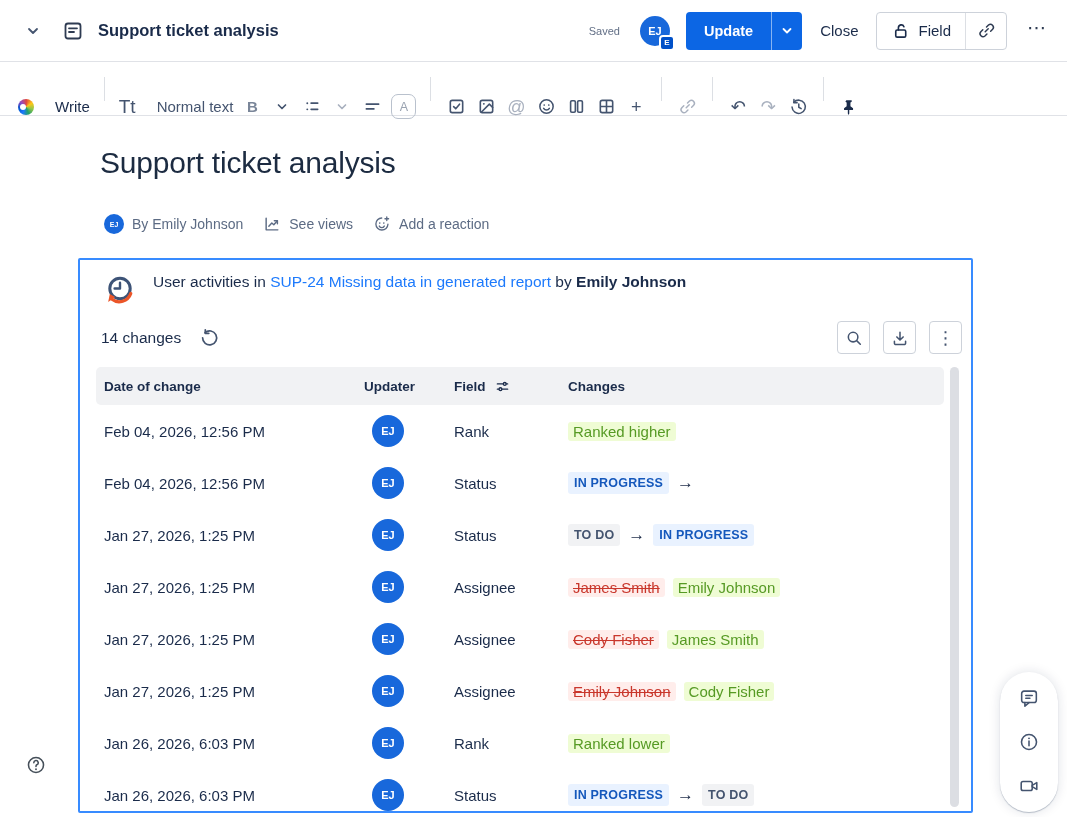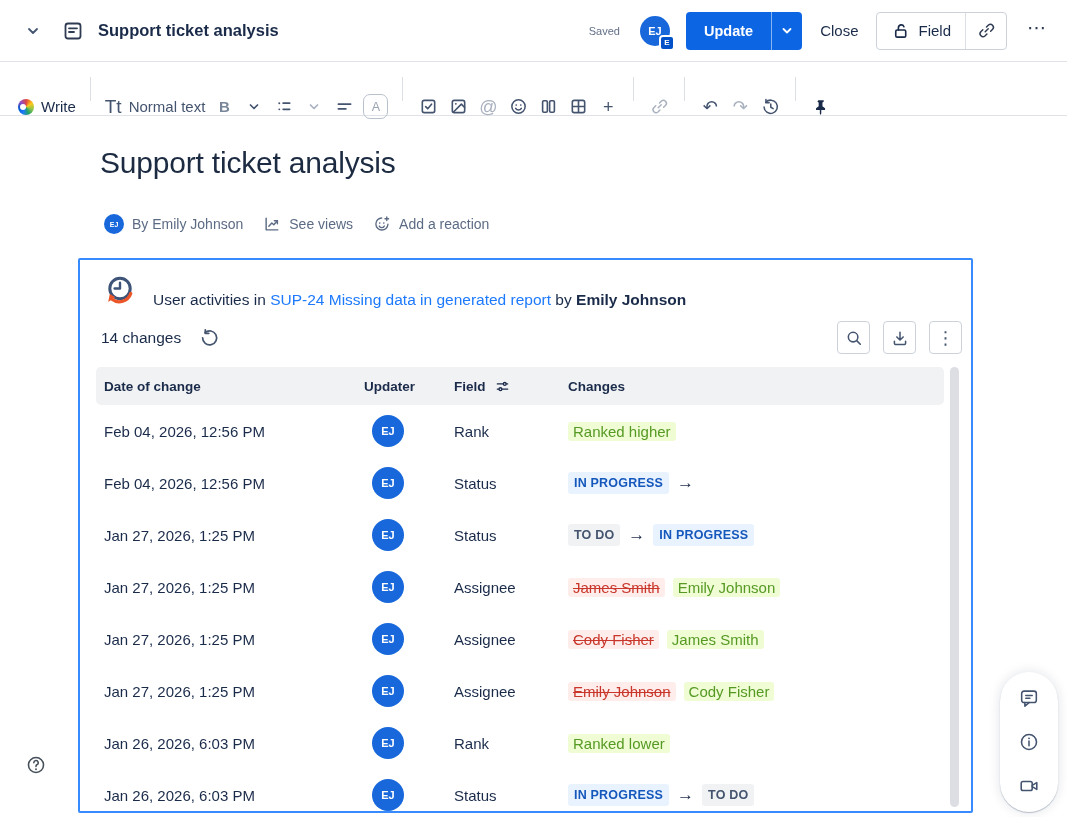--- a/index.html
+++ b/index.html
@@ -26,42 +26,42 @@
   .update-main { background:#0C66E4; color:#fff; font-size:14.5px; font-weight:600; height:38px; padding:0 18px; display:flex; align-items:center; }
   .update-chevron { background:#0C66E4; color:#fff; width:31px; height:38px; display:flex; align-items:center; justify-content:center; border-left:1.5px solid rgba(255,255,255,.5); }
   .close-btn { font-size:15px; color:#1A2B4A; padding:4px 2px; }
   .share-group { display:flex; border:1px solid #CDD2DA; border-radius:4px; height:38px; align-items:stretch; }
   .share-btn { display:flex; align-items:center; gap:8px; padding:0 14px; font-size:15px; color:#1A2B4A; border-right:1px solid #DCDFE4; }
   .copylink-btn { width:40px; display:flex; align-items:center; justify-content:center; color:#2E3B52; }
   .more-btn { font-size:19px; letter-spacing:1px; color:#2E3B52; padding:0 4px 6px 4px; }
 
   
   .toolbar { height:54px; display:flex; align-items:center; padding:0 14px; border-bottom:1px solid #E0E2E7; }
-  .tbtn { height:32px; min-width:30px; display:flex; align-items:center; justify-content:center; gap:7px; color:#44546F; font-size:15px; border-radius:3px; padding:0 4px;margin-top:36px; }
+  .tbtn { height:32px; min-width:30px; display:flex; align-items:center; justify-content:center; gap:21px; color:#44546F; font-size:15px; border-radius:3px; padding:0 4px;margin-top:36px; }
   .tbtn.dark { color:#1A2B4A; }
   .tbtn.muted { color:#A9B1BF; }
   .sep { width:1px; height:24px; background:#DCDFE4; margin:0 10px; }
   .rovo-icon { width:16px; height:16px; border-radius:50%; position:relative;
     background:conic-gradient(from 210deg,#1D7AFC,#0055CC,#964AC0,#E2483D,#FFC716,#94C748,#22A06B,#1D7AFC); }
   .rovo-icon::after { content:""; position:absolute; left:2px; top:5px; width:6px; height:6px; border-radius:50%; background:#fff; }
   .tt-ic { font-size:19px; color:#44546F; }
   .bold-glyph { font-weight:700; font-size:15px; color:#7A8699; }
   .a-box { width:25px; height:25px; border:1.5px solid #B9C1CD; border-radius:7px; color:#9AA3B1; font-size:12.5px; display:flex; align-items:center; justify-content:center; }
   .glyph18 { font-size:18px; line-height:1; }
 
   
   .page-heading { margin:30px 0 0 100px; font-size:30px; font-weight:500; color:#1C2B41; letter-spacing:-.2px; }
   .byline { margin:34px 0 0 104px; display:flex; align-items:center; gap:20px; color:#5C6B84; font-size:14px; }
   .byline-item { display:flex; align-items:center; gap:8px; }
   .mini-avatar { width:20px; height:20px; border-radius:50%; background:#1868DB; color:#fff; font-size:7px; font-weight:700; display:flex; align-items:center; justify-content:center; }
 
   
   .widget { position:absolute; left:78px; top:258px; width:895px; height:555px; background:#fff;
     border:2.5px solid #388BFF; border-radius:2px; overflow:hidden; }
-  .w-header { display:flex; align-items:flex-end; gap:16px; margin:13px 0 0 21px; font-size:15.5px; color:#1A2B4A; }
+  .w-header { display:flex; align-items:flex-start; gap:16px; margin:13px 0 0 21px; font-size:15.5px; color:#1A2B4A; }
   .w-link { color:#1D7AFC; cursor:pointer; }
   .w-author { font-weight:700; }
   .w-controls { display:flex; align-items:center; justify-content:space-between; margin:12px 9px 0 21px; }
   .w-count-wrap { display:flex; align-items:center; gap:12px; font-size:15.5px; color:#1A2B4A; }
   .icon-btn { width:33px; height:33px; border:1px solid #CDD2DA; border-radius:4px; background:#fff; display:flex; align-items:center; justify-content:center; color:#44546F; margin-left:13px; }
   .refresh-btn { color:#44546F; display:flex; align-items:center; }
 
   .w-table { margin:13px 16px 0 16px; width:848px; }
   .t-head { display:flex; align-items:center; height:38px; background:#F1F2F4; border-radius:5px; padding-left:8px; font-size:13.5px; font-weight:700; color:#1A2B4A; }
   .t-row { display:flex; align-items:center; height:52px; padding-left:8px; font-size:15px; color:#1A2B4A; }

